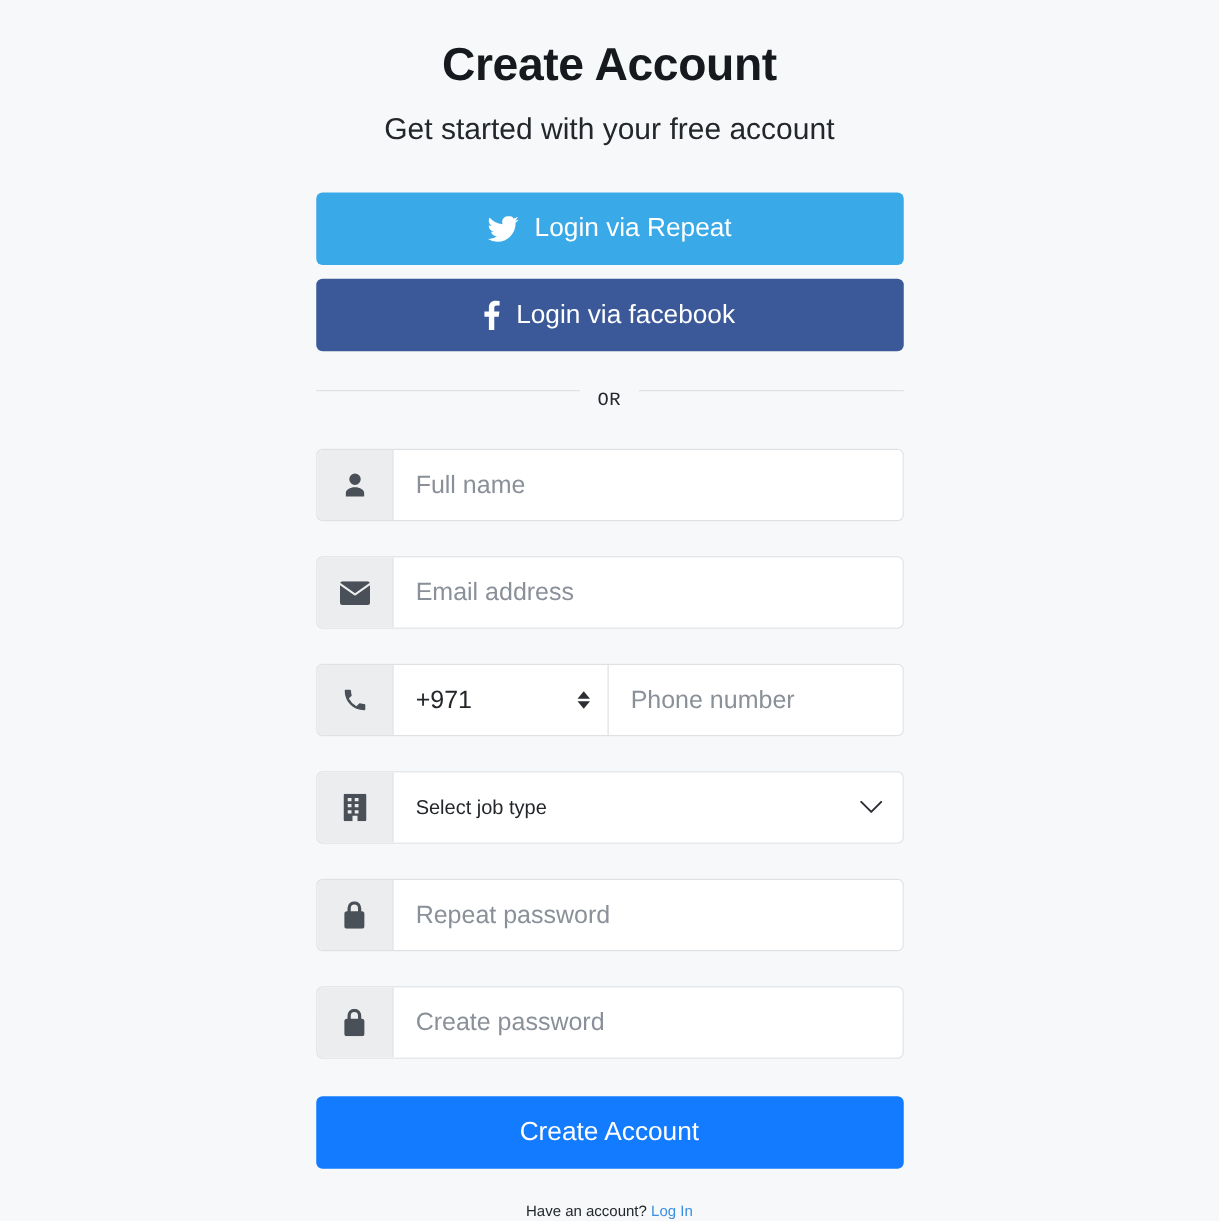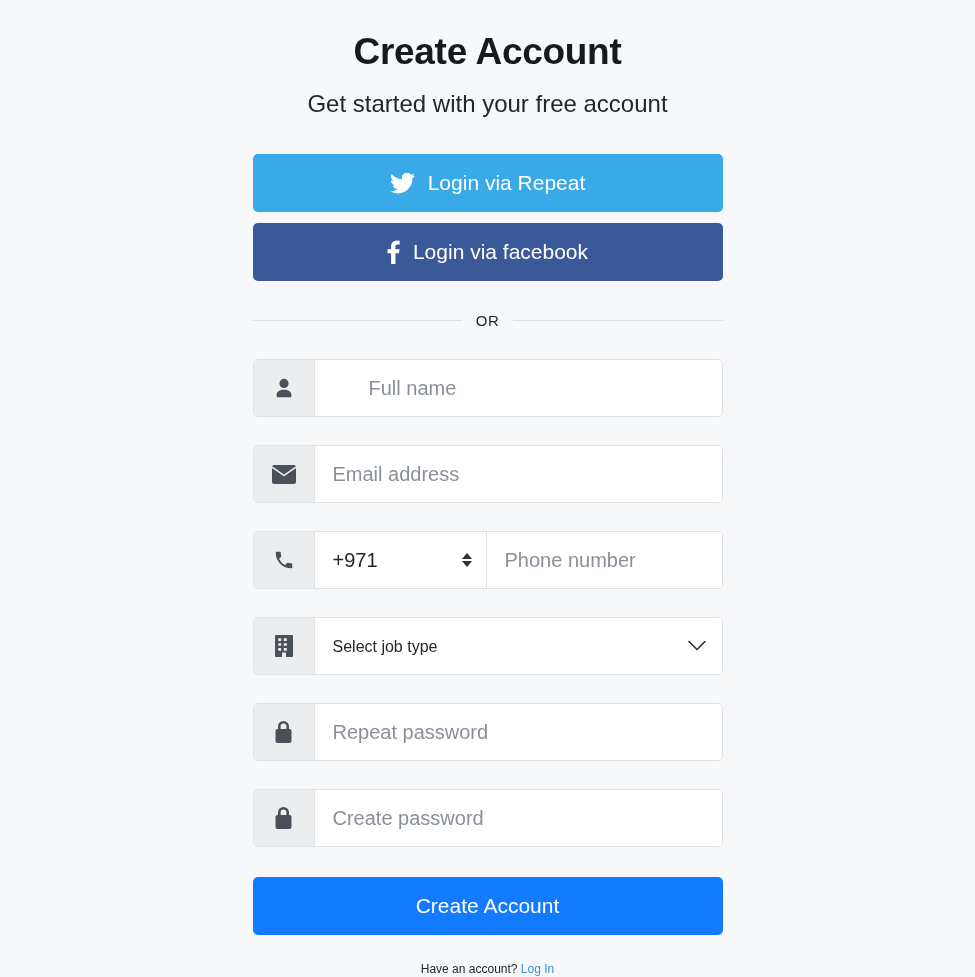--- a/index.html
+++ b/index.html
@@ -60,23 +60,24 @@
     cursor: pointer;
   }
   .social-btn-twitter { background: #3aa9e8; margin-top: 36px; }
   .social-btn-facebook { background: #3b5998; margin-top: 11px; }
 
   .social-icon { display: flex; align-items: center; justify-content: center; }
 
   
   .or-divider {
     display: flex;
-    align-items: center;
+    align-items: flex-start;
     margin-top: 31px;
     gap: 14px;
+    font-family: Liberation Mono, monospace;
   }
   .or-line { flex: 1; height: 1px; background: #dfe1e4; }
   .or-text {
     font-size: 15px;
     color: #23272b;
     letter-spacing: 0.4px;
     font-weight: 400;
   }
 
   
@@ -84,21 +85,21 @@
     display: flex;
     align-items: stretch;
     width: 470px;
     height: 58px;
     margin-top: 28px;
     background: #ffffff;
     border: 1px solid #dfe2e5;
     border-radius: 5px;
     overflow: hidden;
   }
-  .field-row.first { margin-top: 30px; gap: 36px; }
+  .field-row.first { margin-top: 30px; }
 
   .field-prefix {
     width: 61px;
     background: #ecedef;
     border-right: 1px solid #dfe2e5;
     display: flex;
     align-items: center;
     justify-content: center;
     flex: 0 0 61px;
   }

